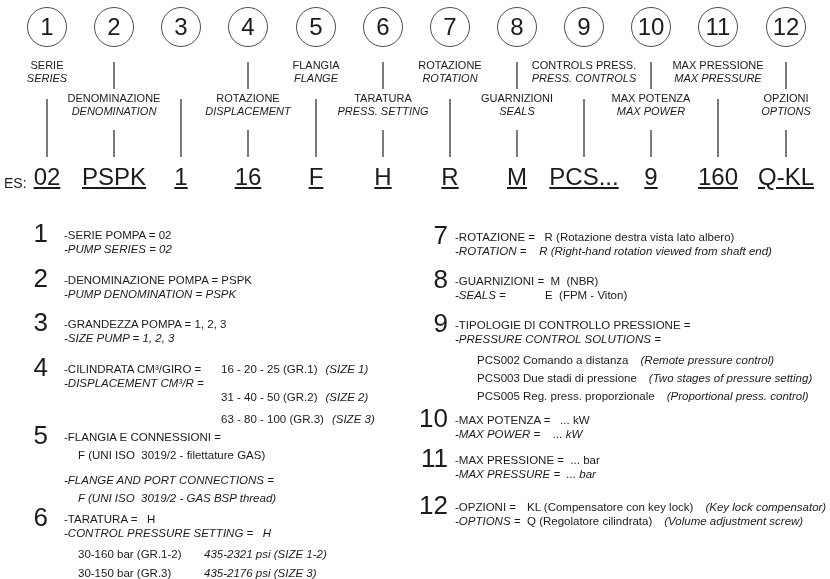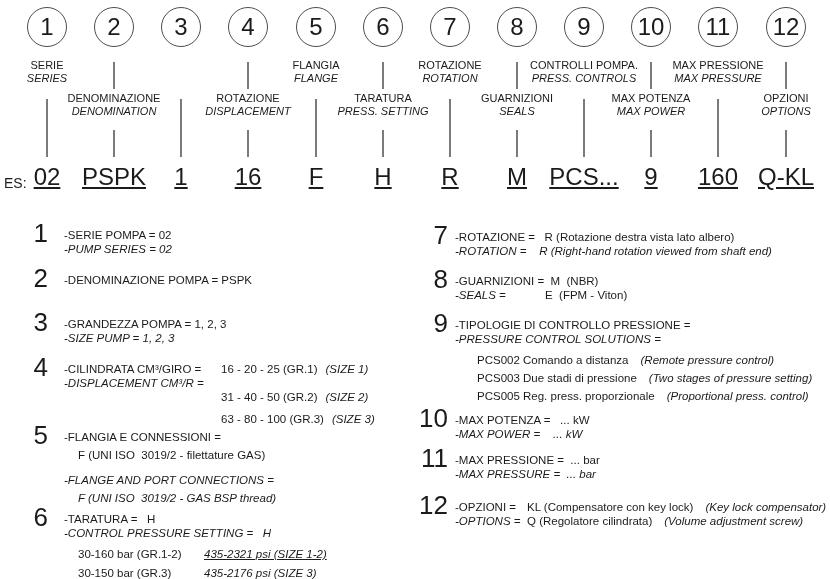--- a/index.html
+++ b/index.html
@@ -22,21 +22,21 @@
   .en{font-style:italic;}
   .codeval{position:absolute;top:162px;width:96px;text-align:center;font-size:24px;line-height:30px;text-decoration:underline;}
   .es{position:absolute;left:4px;top:173px;font-size:14px;line-height:20px;}
   
   .lnum{position:absolute;font-size:26px;line-height:26px;text-align:right;}
   .lcontent{position:absolute;font-size:11.5px;line-height:14px;}
   .ln{white-space:pre;}
   .ind{padding-left:14px;}
   .mt4{margin-top:4px;}
   .mt5{margin-top:5px;}
-  .mt7{margin-top:7px;text-decoration:underline;}
+  .mt7{margin-top:7px;}
   .mt11{margin-top:11px;font-style:italic;}
   .vrow{position:absolute;white-space:pre;}
   .gap8{margin-left:8px;}
   .gap12{margin-left:12px;}
   .w126{display:inline-block;width:126px;}
   .w90{display:inline-block;width:90px;}
   .w72{display:inline-block;width:72px;}
 </style>
 </head>
 <body>
@@ -106,21 +106,21 @@
   </div>
   <div class="flabel up" style="left:244px">
     <div>FLANGIA</div>
     <div class="en">FLANGE</div>
   </div>
   <div class="flabel up" style="left:378px">
     <div>ROTAZIONE</div>
     <div class="en">ROTATION</div>
   </div>
   <div class="flabel up" style="left:512px">
-    <div>CONTROLLI POMPA.</div>
+    <div>CONTROLS PRESS.</div>
     <div class="en">PRESS. CONTROLS</div>
   </div>
   <div class="flabel up" style="left:646px">
     <div>MAX PRESSIONE</div>
     <div class="en">MAX PRESSURE</div>
   </div>
 
   <div class="flabel low" style="left:42px">
     <div>DENOMINAZIONE</div>
     <div class="en">DENOMINATION</div>
@@ -162,20 +162,21 @@
 
   <div class="lnum" style="left:20px;top:220px;width:28px">1</div>
   <div class="lcontent" style="left:64px;top:228px;width:340px">
     <div class="ln">-SERIE POMPA = 02</div>
     <div class="ln en">-PUMP SERIES = 02</div>
   </div>
 
   <div class="lnum" style="left:20px;top:265px;width:28px">2</div>
   <div class="lcontent" style="left:64px;top:273px;width:340px">
     <div class="ln">-DENOMINAZIONE POMPA = PSPK</div>
+    <div class="ln en">-PUMP DENOMINATION = PSPK</div>
   </div>
 
   <div class="lnum" style="left:20px;top:309px;width:28px">3</div>
   <div class="lcontent" style="left:64px;top:317px;width:340px">
     <div class="ln">-GRANDEZZA POMPA = 1, 2, 3</div>
     <div class="ln en">-SIZE PUMP = 1, 2, 3</div>
   </div>
 
   <div class="lnum" style="left:20px;top:354px;width:28px">4</div>
   <div class="lcontent" style="left:64px;top:362px;width:360px;height:64px;position:absolute">

